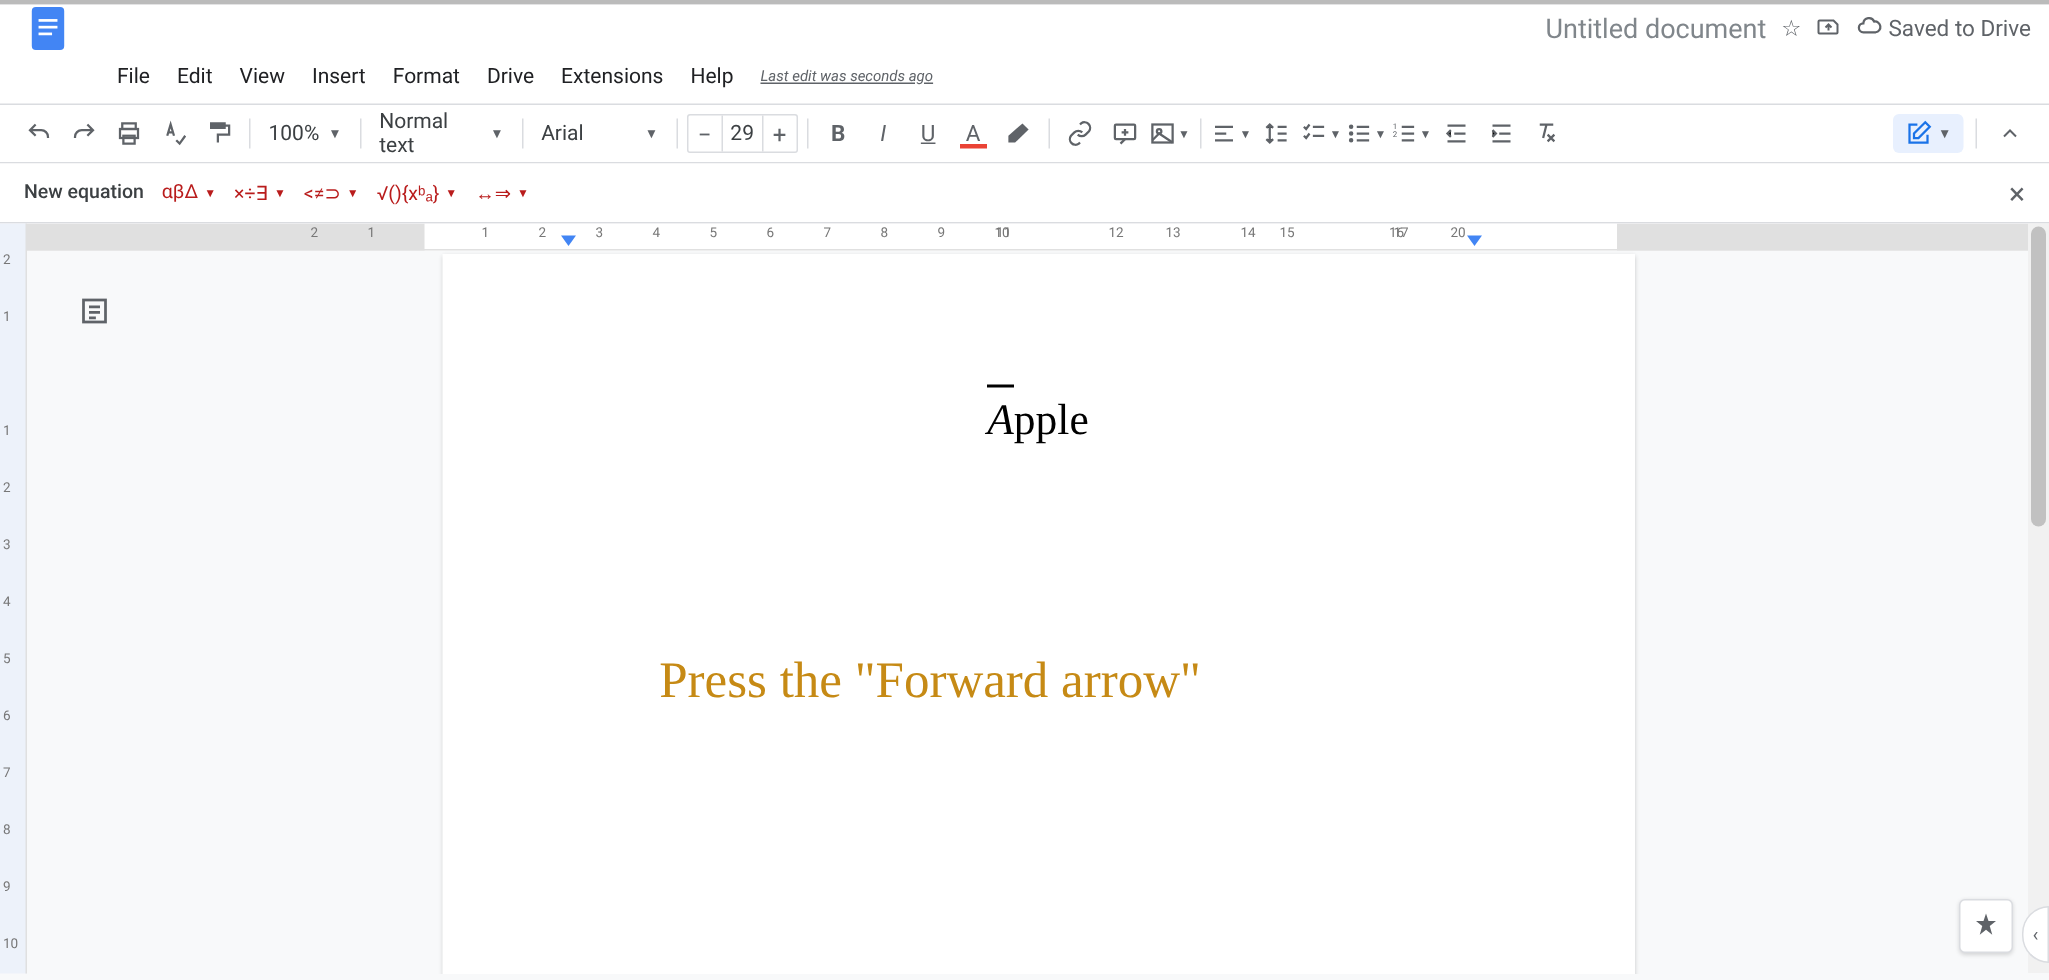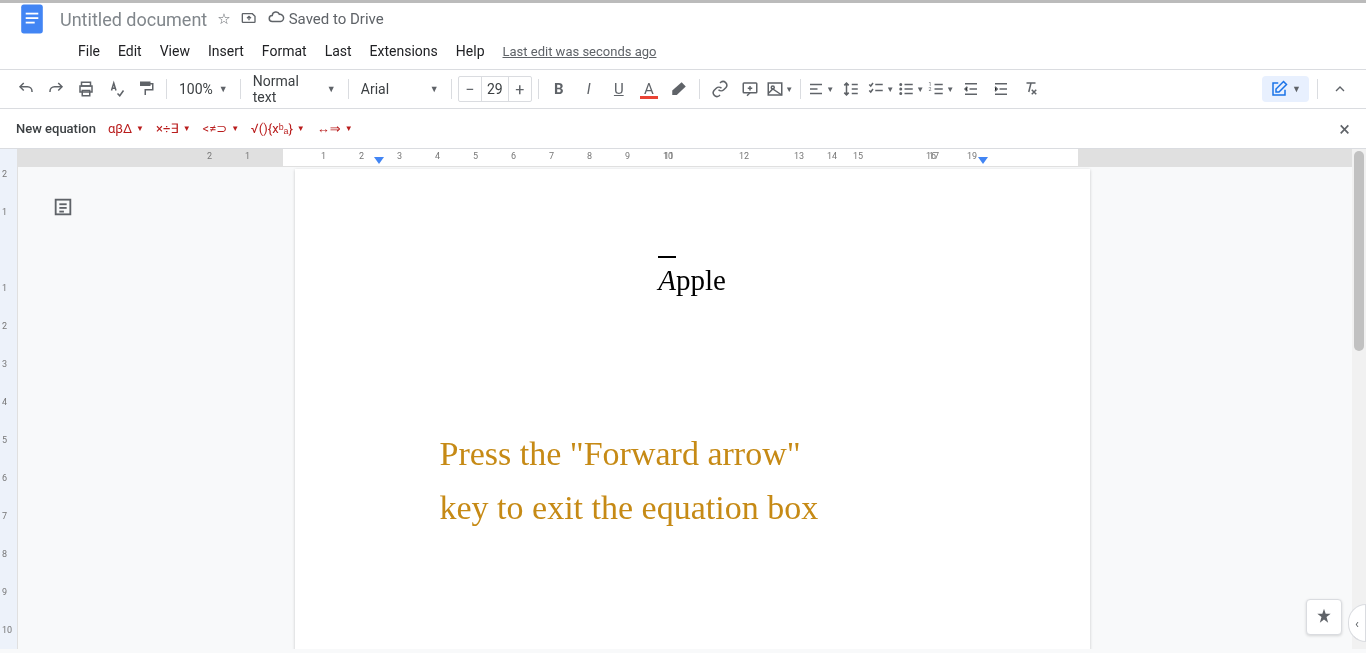--- a/index.html
+++ b/index.html
@@ -5,33 +5,33 @@
 * { box-sizing: border-box; margin: 0; padding: 0; }
 body {
   font-family: -apple-system, BlinkMacSystemFont, "Segoe UI", Roboto, Arial, sans-serif;
   background: #f8f9fa;
   width: 1366px;
   height: 653px;
   overflow: hidden;
   border-top: 3px solid #bbb;
 }
 .header { background: white; }
-.titlebar { display: flex; align-items: center; padding: 0 12px 0 12px; height: 32px; }
+.titlebar { display: flex; align-items: center; padding: 0 12px 0 12px; height: 32px; justify-content: space-between; }
 .docs-icon { width: 40px; height: 40px; margin-right: 8px; display: flex; align-items: center; justify-content: center; }
 .docs-icon svg { width: 36px; height: 36px; }
 .doc-title { font-size: 18px; color: #80868b; font-weight: 400; margin-right: 10px; }
 .title-icons { display: flex; align-items: center; gap: 10px; color: #5f6368; }
 .title-icons span { cursor: pointer; font-size: 15px; }
 .save-status { font-size: 13px; color: #5f6368; display: flex; align-items: center; gap: 4px; }
 .right-header { margin-left: auto; display: flex; align-items: center; gap: 16px; }
 .share-btn { background: #1a73e8; color: white; border: none; border-radius: 4px; padding: 8px 18px; font-size: 14px; font-weight: 500; display: flex; align-items: center; gap: 6px; cursor: pointer; }
 .avatar { width: 32px; height: 32px; border-radius: 50%; background: linear-gradient(135deg,#e0e0e0,#bdbdbd); }
 .menubar { display: flex; align-items: center; padding: 4px 12px 6px 70px; gap: 2px; }
 .menubar .menu-item { font-size: 14px; color: #202124; padding: 4px 8px; cursor: pointer; }
-.last-edit { font-size: 13px; color: #5f6368; text-decoration: underline; margin-left: 8px; cursor: pointer; }
+.last-edit { font-size: 10px; color: #5f6368; text-decoration: underline; margin-left: 8px; cursor: pointer; font-style: italic; }
 .toolbar { display: flex; align-items: center; border-top: 1px solid #dadce0; border-bottom: 1px solid #dadce0; padding: 0 12px; height: 40px; gap: 2px; }
 .tb-btn { width: 28px; height: 28px; display: flex; align-items: center; justify-content: center; cursor: pointer; color: #5f6368; border-radius: 2px; font-size: 15px; }
 .tb-sep { width: 1px; height: 20px; background: #dadce0; margin: 0 4px; }
 .tb-select { display: flex; align-items: center; padding: 0 6px; height: 28px; cursor: pointer; font-size: 14px; color: #3c4043; gap: 6px; }
 .tb-select .arrow { font-size: 9px; color: #5f6368; }
 .font-size-group { display: flex; align-items: center; border: 1px solid #dadce0; border-radius: 2px; height: 26px; }
 .font-size-btn { width: 22px; height: 24px; display: flex; align-items: center; justify-content: center; cursor: pointer; color: #5f6368; font-size: 16px; }
 .font-size-val { width: 28px; text-align: center; font-size: 14px; color: #3c4043; border-left: 1px solid #dadce0; border-right: 1px solid #dadce0; height: 24px; line-height: 24px; }
 .text-color { display: flex; flex-direction: column; align-items: center; width: 28px; }
 .text-color .bar { width: 18px; height: 3px; background: #ea4335; margin-top: -2px; }
@@ -96,21 +96,21 @@
         </div>
       </div>
     </div>
   </div>
   <div class="menubar">
     <div class="menu-item">File</div>
     <div class="menu-item">Edit</div>
     <div class="menu-item">View</div>
     <div class="menu-item">Insert</div>
     <div class="menu-item">Format</div>
-    <div class="menu-item">Last</div>
+    <div class="menu-item">Drive</div>
     <div class="menu-item">Extensions</div>
     <div class="menu-item">Help</div>
     <div class="last-edit">Last edit was seconds ago</div>
   </div>
   <div class="toolbar">
     <div class="tb-btn">
         <svg width="18" height="18" viewBox="0 0 24 24" fill="none" stroke="#5f6368" stroke-width="2">
           <path d="M9 14l-5-5 5-5"></path>
           <path d="M4 9h10a6 6 0 016 6v1"></path>
         </svg>
@@ -343,44 +343,43 @@
         <span class="tick" style="left: 379px;">3</span>
         <span class="tick" style="left: 417px;">4</span>
         <span class="tick" style="left: 455px;">5</span>
         <span class="tick" style="left: 493px;">6</span>
         <span class="tick" style="left: 531px;">7</span>
         <span class="tick" style="left: 569px;">8</span>
         <span class="tick" style="left: 607px;">9</span>
         <span class="tick" style="left: 645px;">10</span>
         <span class="tick" style="left: 646px;">11</span>
         <span class="tick" style="left: 721px;">12</span>
-        <span class="tick" style="left: 776px;">13</span>
+        <span class="tick" style="left: 759px;">13</span>
         <span class="tick" style="left: 797px; margin-left: 12px;">14</span>
         <span class="tick" style="left: 835px;">15</span>
         <span class="tick" style="left: 908px;">16</span>
         <span class="tick" style="left: 911px;">17</span>
-        <span class="tick" style="left: 949px;">19</span>
+        <span class="tick" style="left: 949px;">20</span>
       </div>
     <div class="canvas">
       <div class="outline-btn">
           <svg width="22" height="22" viewBox="0 0 24 24" fill="none" stroke="#5f6368" stroke-width="2">
             <rect x="4" y="4" width="16" height="16"></rect>
             <line x1="8" y1="9" x2="16" y2="9"></line>
             <line x1="8" y1="13" x2="16" y2="13"></line>
             <line x1="8" y1="17" x2="13" y2="17"></line>
           </svg>
         </div>
       <div class="page">
         <div class="doc-text-1">
           <span class="eq-a"><span class="eq-bar"></span><span>A</span></span>
             <span>pple</span>
         </div>
         <div class="doc-annot">
           <div>Press the "Forward arrow"</div>
-          <div>key to exit the equation box</div>
         </div>
       </div>
       <div class="explore-btn">
           <svg width="20" height="20" viewBox="0 0 24 24" fill="#5f6368">
             <path d="M12 2l2 6h6l-5 4 2 7-5-4-5 4 2-7-5-4h6z"></path>
           </svg>
         </div>
     </div>
     <div class="scrollbar-v">
       <div class="scroll-thumb" style="top:2px;height:200px"></div>

